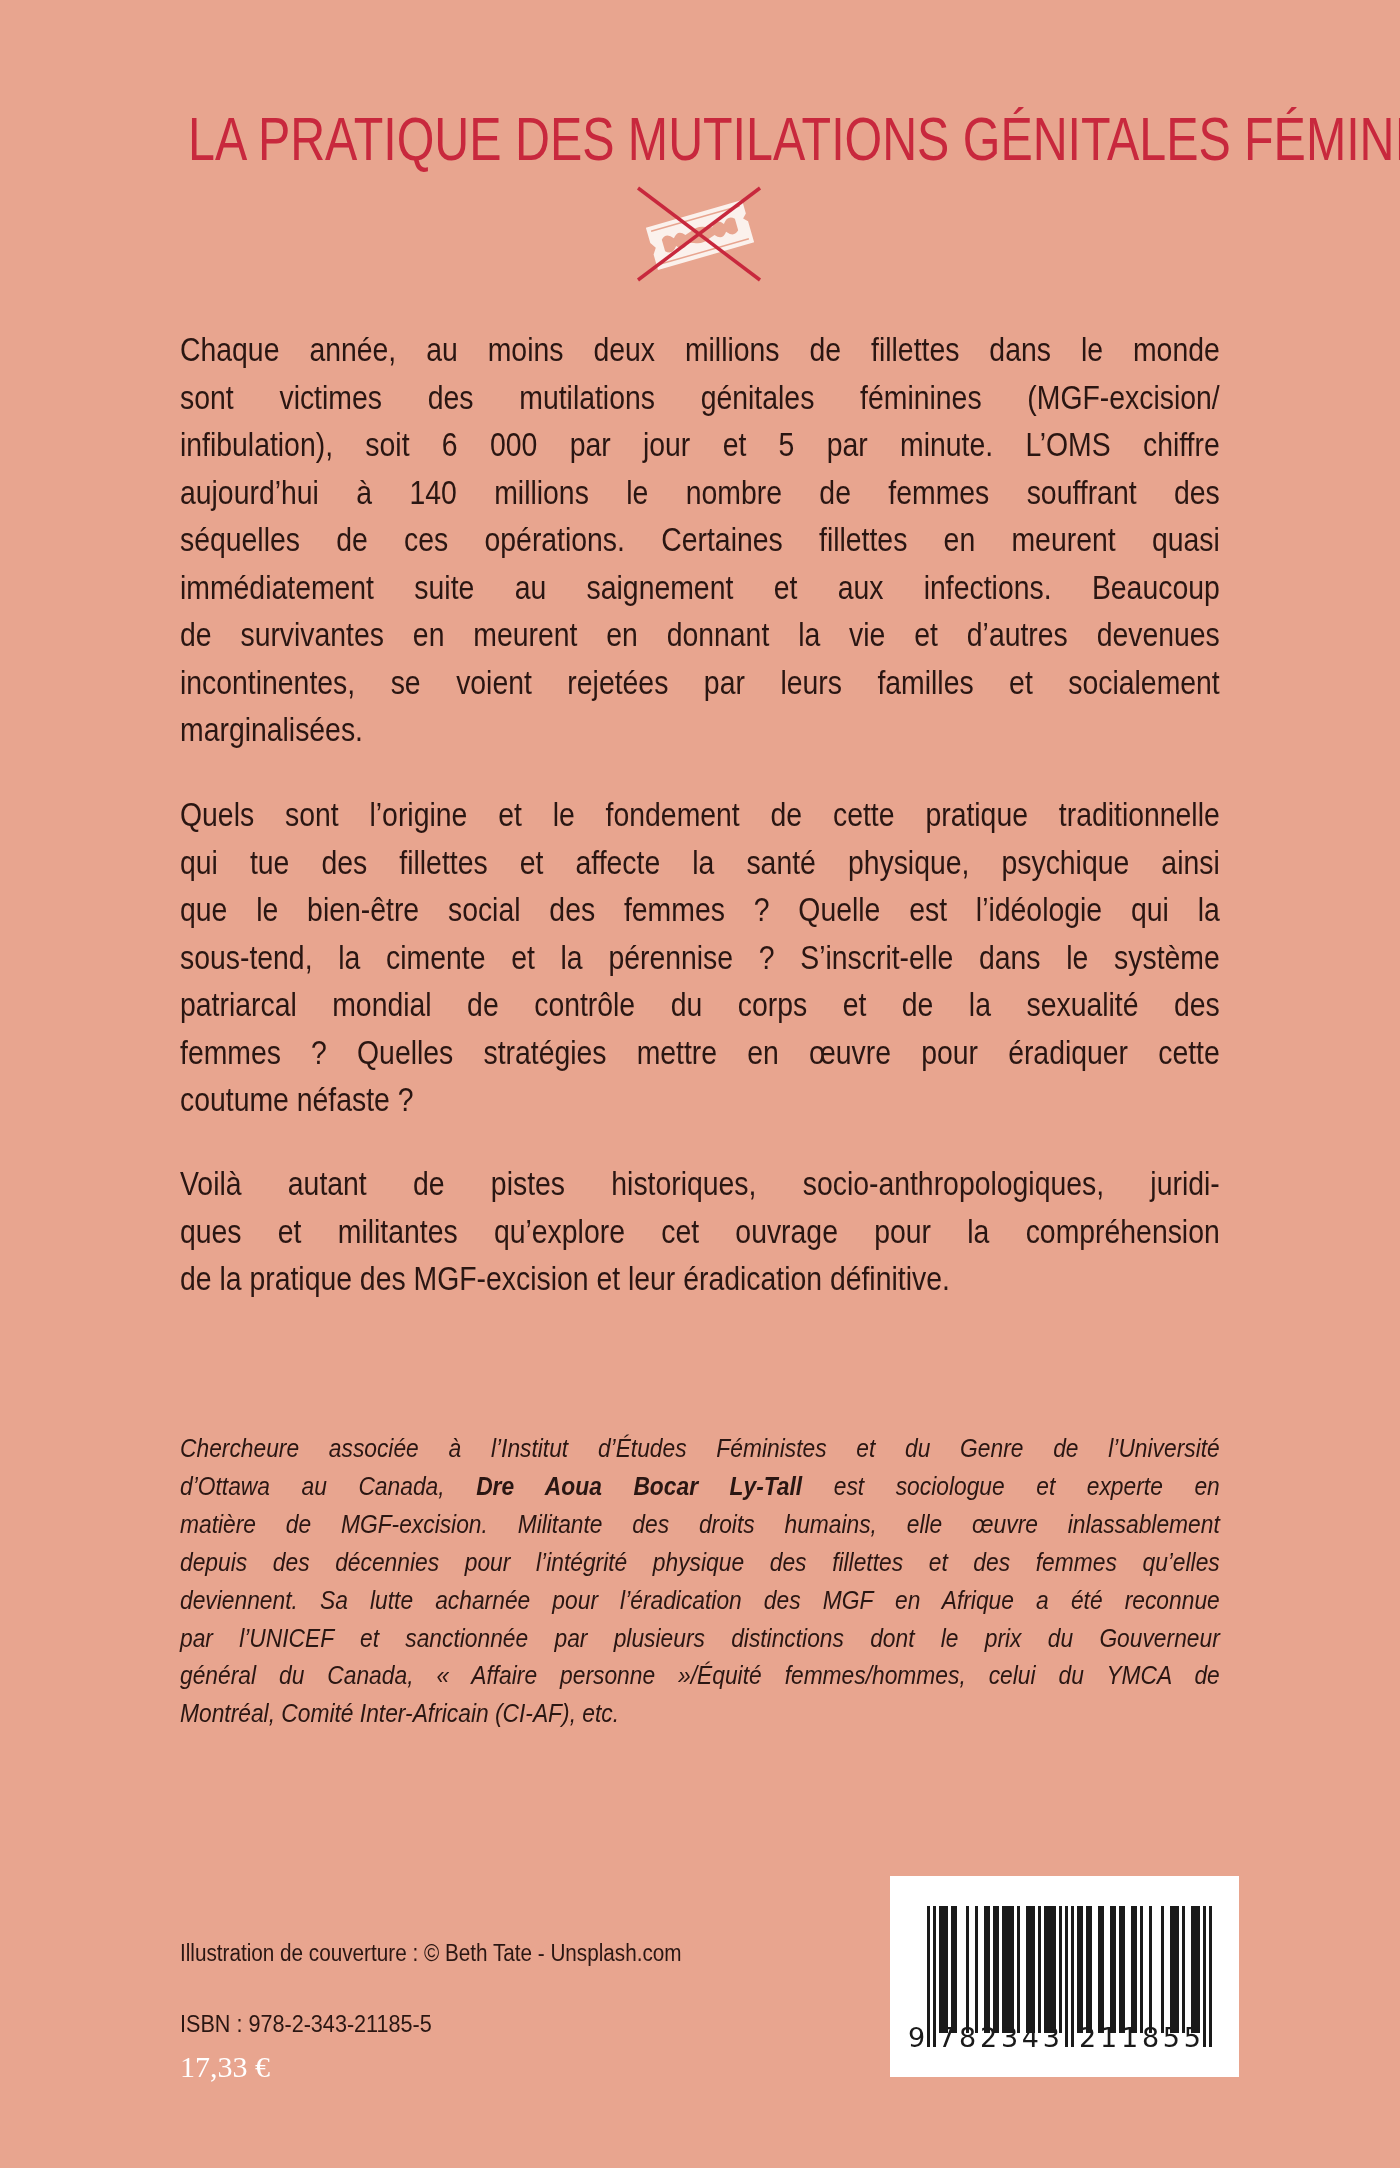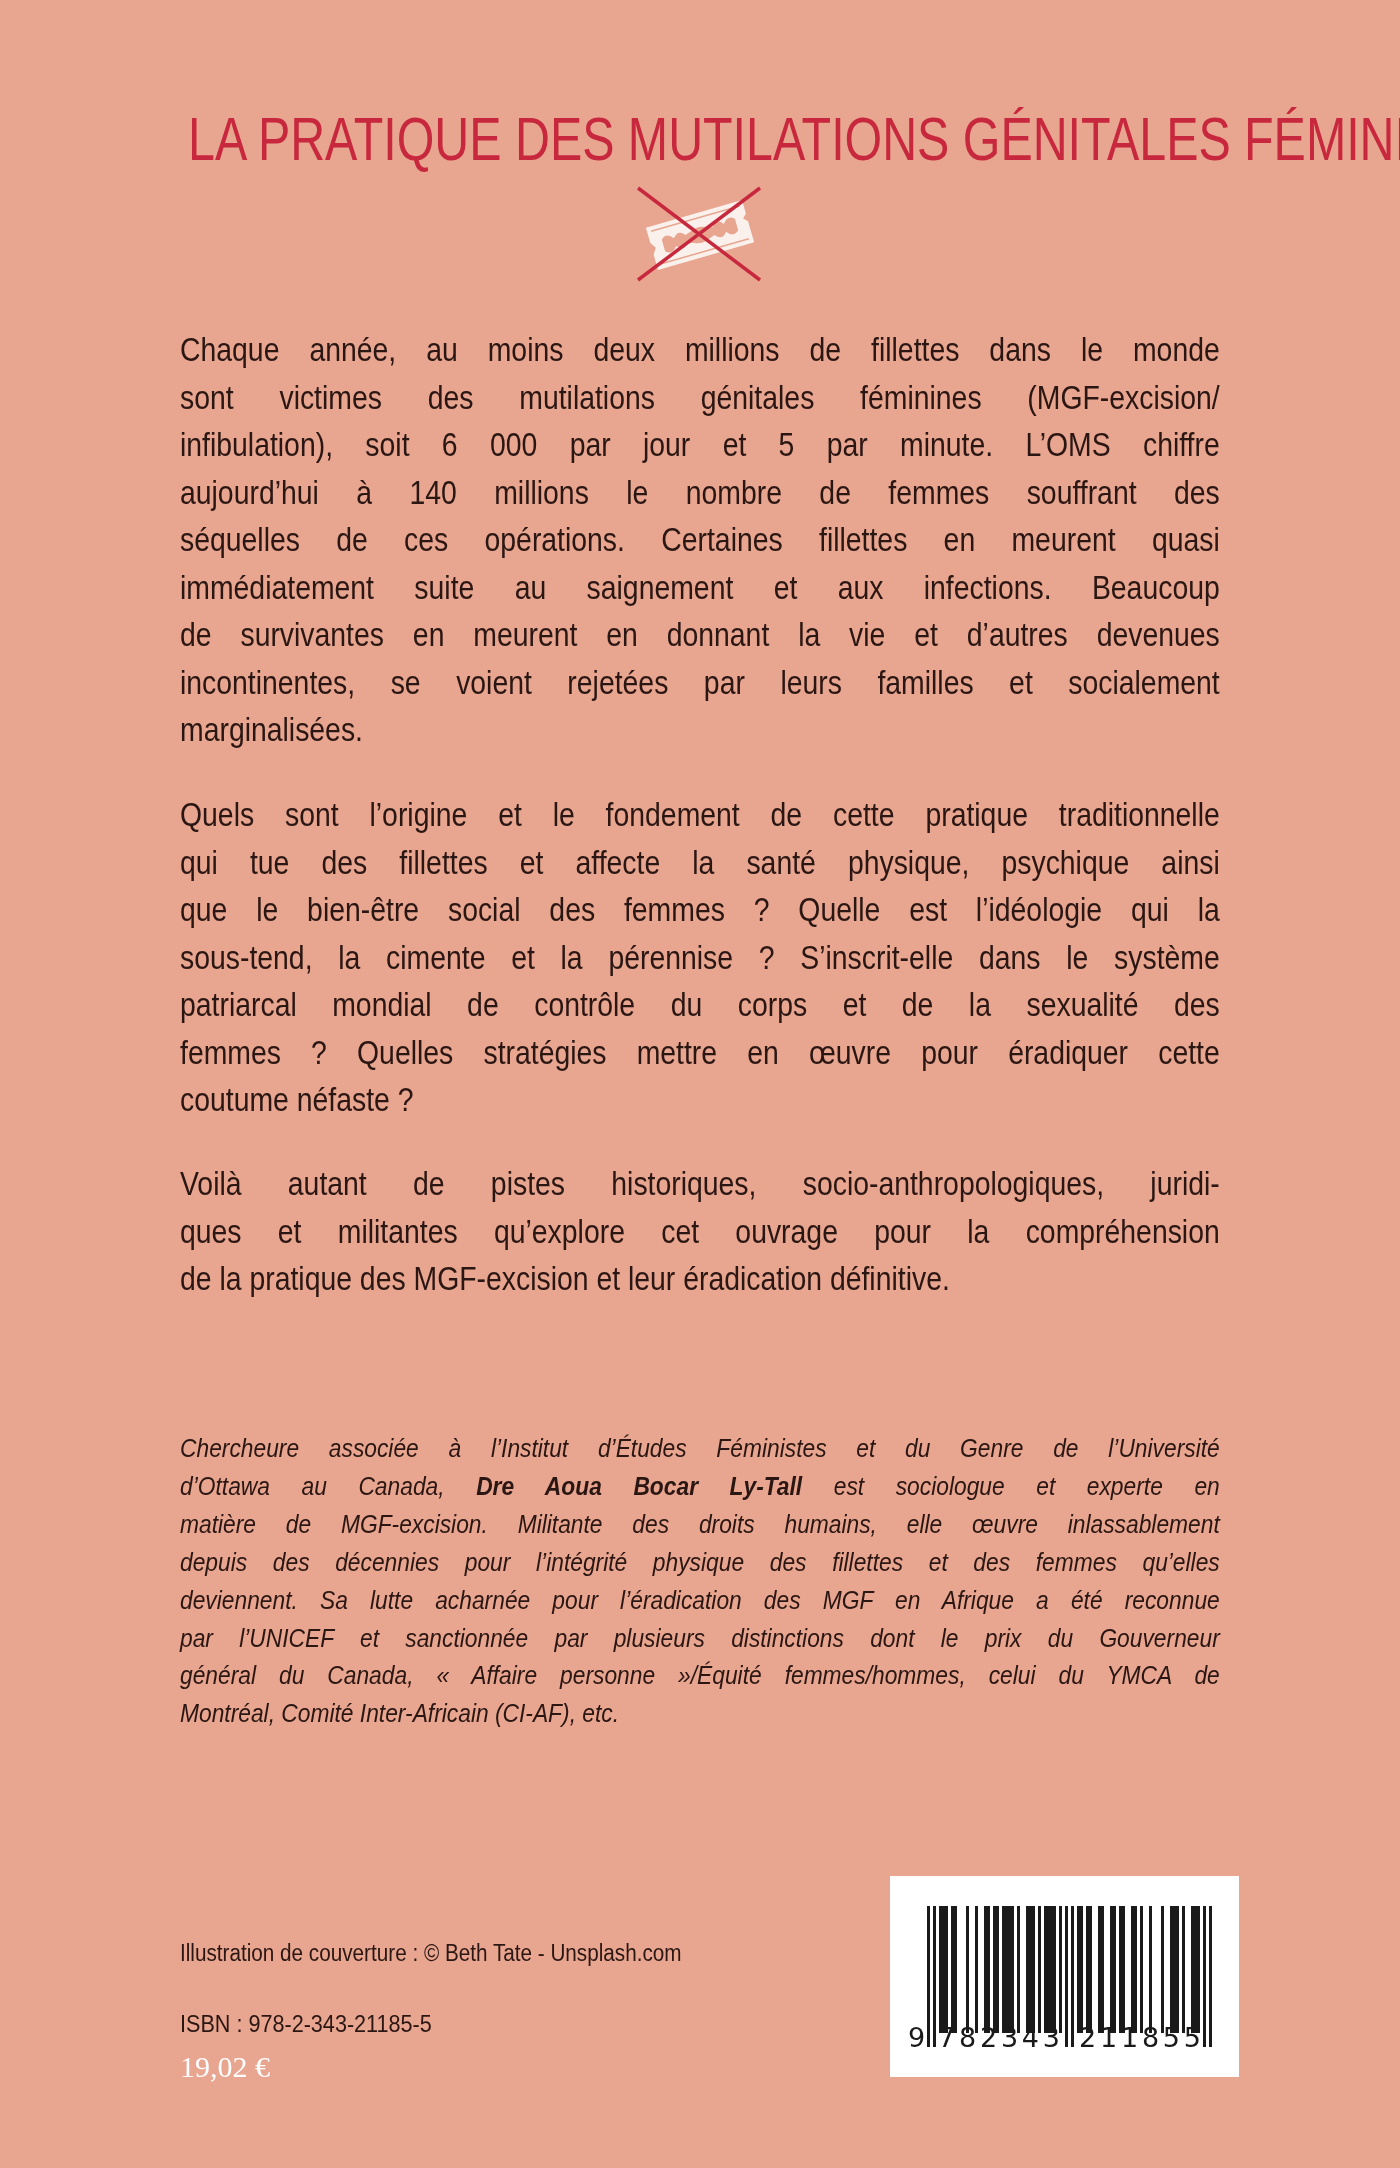--- a/index.html
+++ b/index.html
@@ -103,21 +103,21 @@
   <span class="line">matière de MGF-excision. Militante des droits humains, elle œuvre inlassablement</span>
   <span class="line">depuis des décennies pour l’intégrité physique des fillettes et des femmes qu’elles</span>
   <span class="line">deviennent. Sa lutte acharnée pour l’éradication des MGF en Afrique a été reconnue</span>
   <span class="line">par l’UNICEF et sanctionnée par plusieurs distinctions dont le prix du Gouverneur</span>
   <span class="line">général du Canada, « Affaire personne »/Équité femmes/hommes, celui du YMCA de</span>
   <span class="line last">Montréal, Comité Inter-Africain (CI-AF), etc.</span>
 </div>
 
 <div class="small credit">Illustration de couverture : © Beth Tate - Unsplash.com</div>
 <div class="small isbn">ISBN : 978-2-343-21185-5</div>
-<div class="price">19,02 €</div>
+<div class="price">17,33 €</div>
 
 <div class="barcode-box">
   <svg id="barcode-svg" width="349" height="201" viewBox="0 0 349 201">
       <rect x="37" y="30" width="3" height="141" fill="#1a1a1a"></rect>
       <rect x="43" y="30" width="3" height="141" fill="#1a1a1a"></rect>
       <rect x="49" y="30" width="3" height="127" fill="#1a1a1a"></rect>
       <rect x="52" y="30" width="3" height="127" fill="#1a1a1a"></rect>
       <rect x="55" y="30" width="3" height="127" fill="#1a1a1a"></rect>
       <rect x="61" y="30" width="3" height="127" fill="#1a1a1a"></rect>
       <rect x="64" y="30" width="3" height="127" fill="#1a1a1a"></rect>

